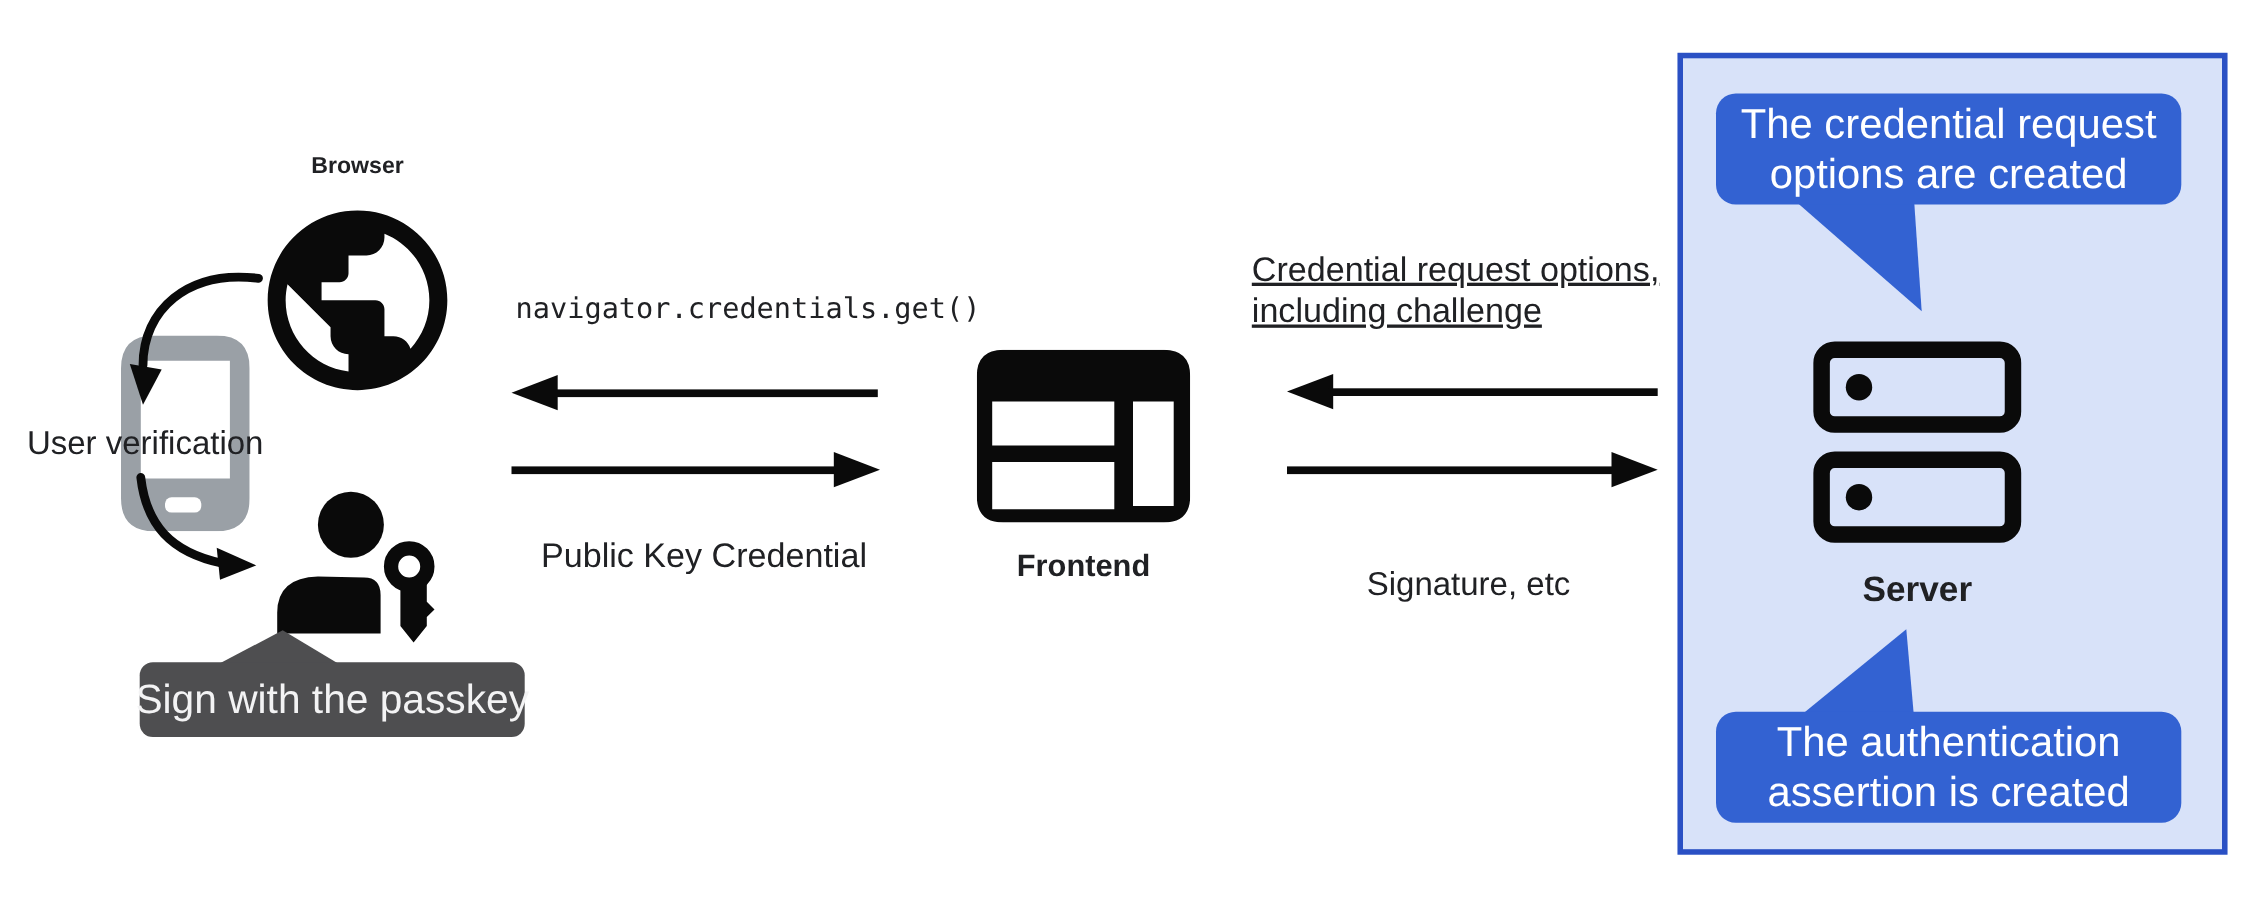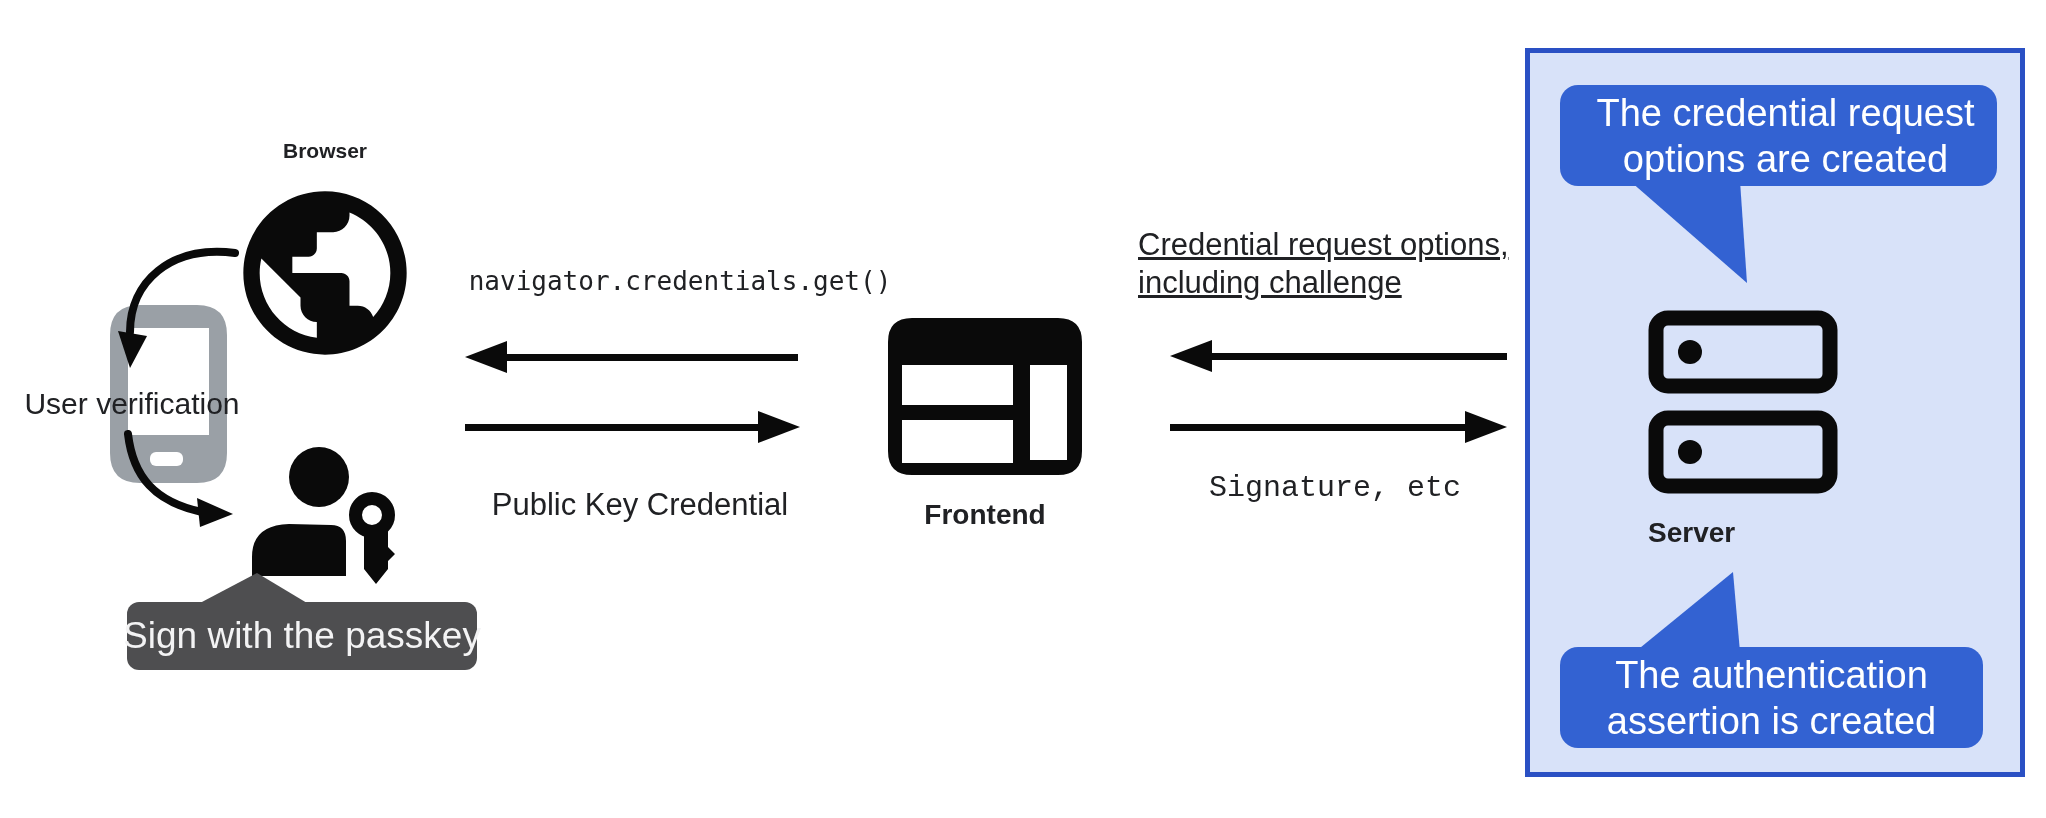--- a/index.html
+++ b/index.html
@@ -45,26 +45,26 @@
     position:absolute;left:1525px;top:48px;width:500px;height:729px;
     box-sizing:border-box;border:5px solid var(--panel-border);
     background:var(--panel-fill);
   }
   .bubble{
     position:absolute;width:423px;height:101px;border-radius:18px;
     background:var(--accent-blue);color:#ffffff;
     display:flex;flex-direction:column;align-items:center;justify-content:center;
     font-size:38px;line-height:46px;text-align:center;white-space:nowrap;
   }
-  .bubble.top{left:30px;top:32px;padding-left:14px;}
+  .bubble.top{left:30px;top:32px;}
   .bubble.bottom{left:30px;top:594px;}
   .panel-tails{position:absolute;left:0;top:0;width:490px;height:719px;}
   .server-icon{position:absolute;left:118px;top:257px;}
-  .server-label{position:absolute;left:118px;top:464px;width:190px;text-align:left;
-    font-weight:bold;font-size:28px;color:var(--text);}
+  .server-label{position:absolute;left:118px;top:464px;width:190px;text-align:center;
+    font-weight:bold;font-size:32px;color:var(--text);}
   .frontend-label{font-weight:bold;font-size:28px;}
 </style>
 </head>
 <body>
 
 <div id="canvas">
 
   <div class="label bold" style="left:227px;top:138px;width:196px;">Browser</div>
 
   <svg class="abs" style="left:227px;top:175px;" width="196" height="196" viewBox="0 0 24 24">
@@ -126,21 +126,21 @@
 
   <div class="arrow left" style="left:1170px;top:340px;width:337px;">
     <div class="head"></div>
     <div class="shaft"></div>
   </div>
   <div class="arrow right" style="left:1170px;top:411px;width:337px;">
     <div class="shaft"></div>
     <div class="head"></div>
   </div>
 
-  <div class="label" style="left:1185px;top:470px;width:300px;font-family:Liberation Mono, monospace;">Signature, etc</div>
+  <div class="label" style="left:1185px;top:514px;width:300px;">Signature, etc</div>
 
   <div class="panel">
 
     <svg class="panel-tails" viewBox="0 0 490 719">
       <polygon points="100,128 210,128 217,230" fill="var(--accent-blue)"></polygon>
       <polygon points="203,519 105,599 210,599" fill="var(--accent-blue)"></polygon>
     </svg>
 
     <div class="bubble top">
       <span>The credential request</span>

